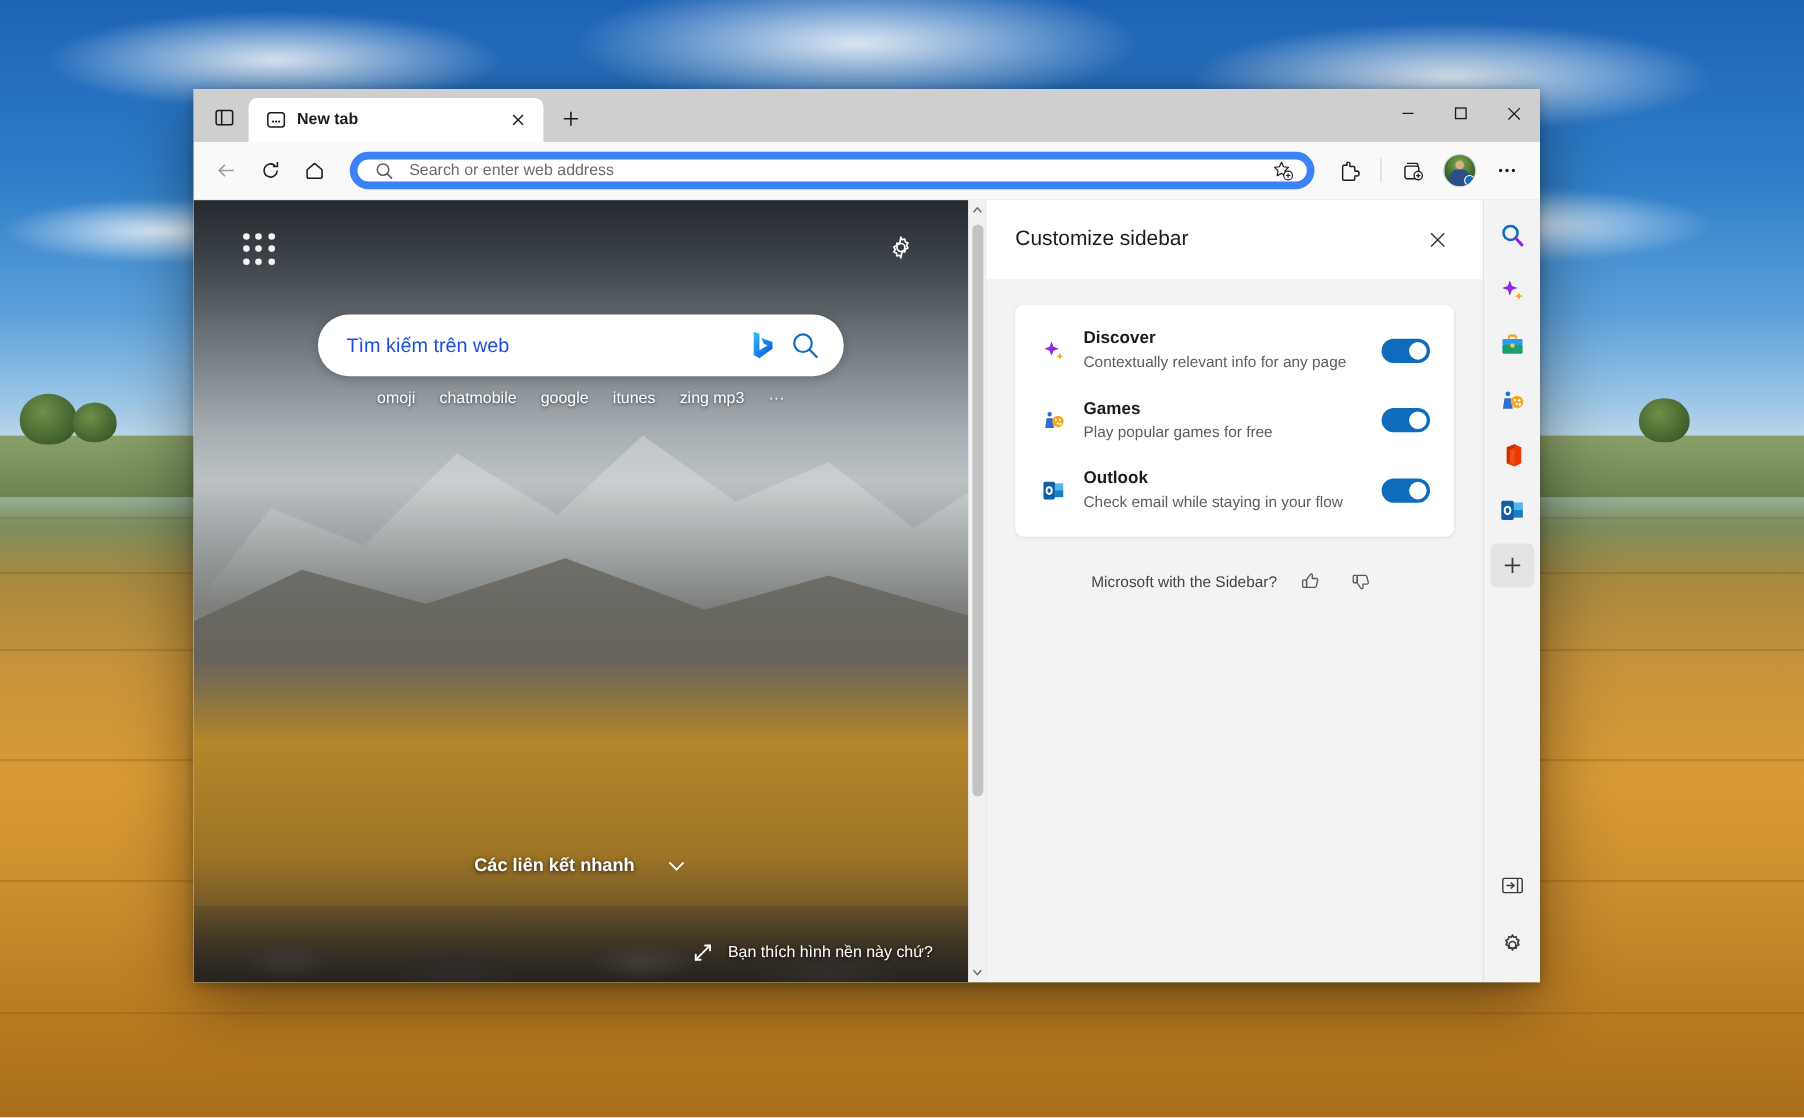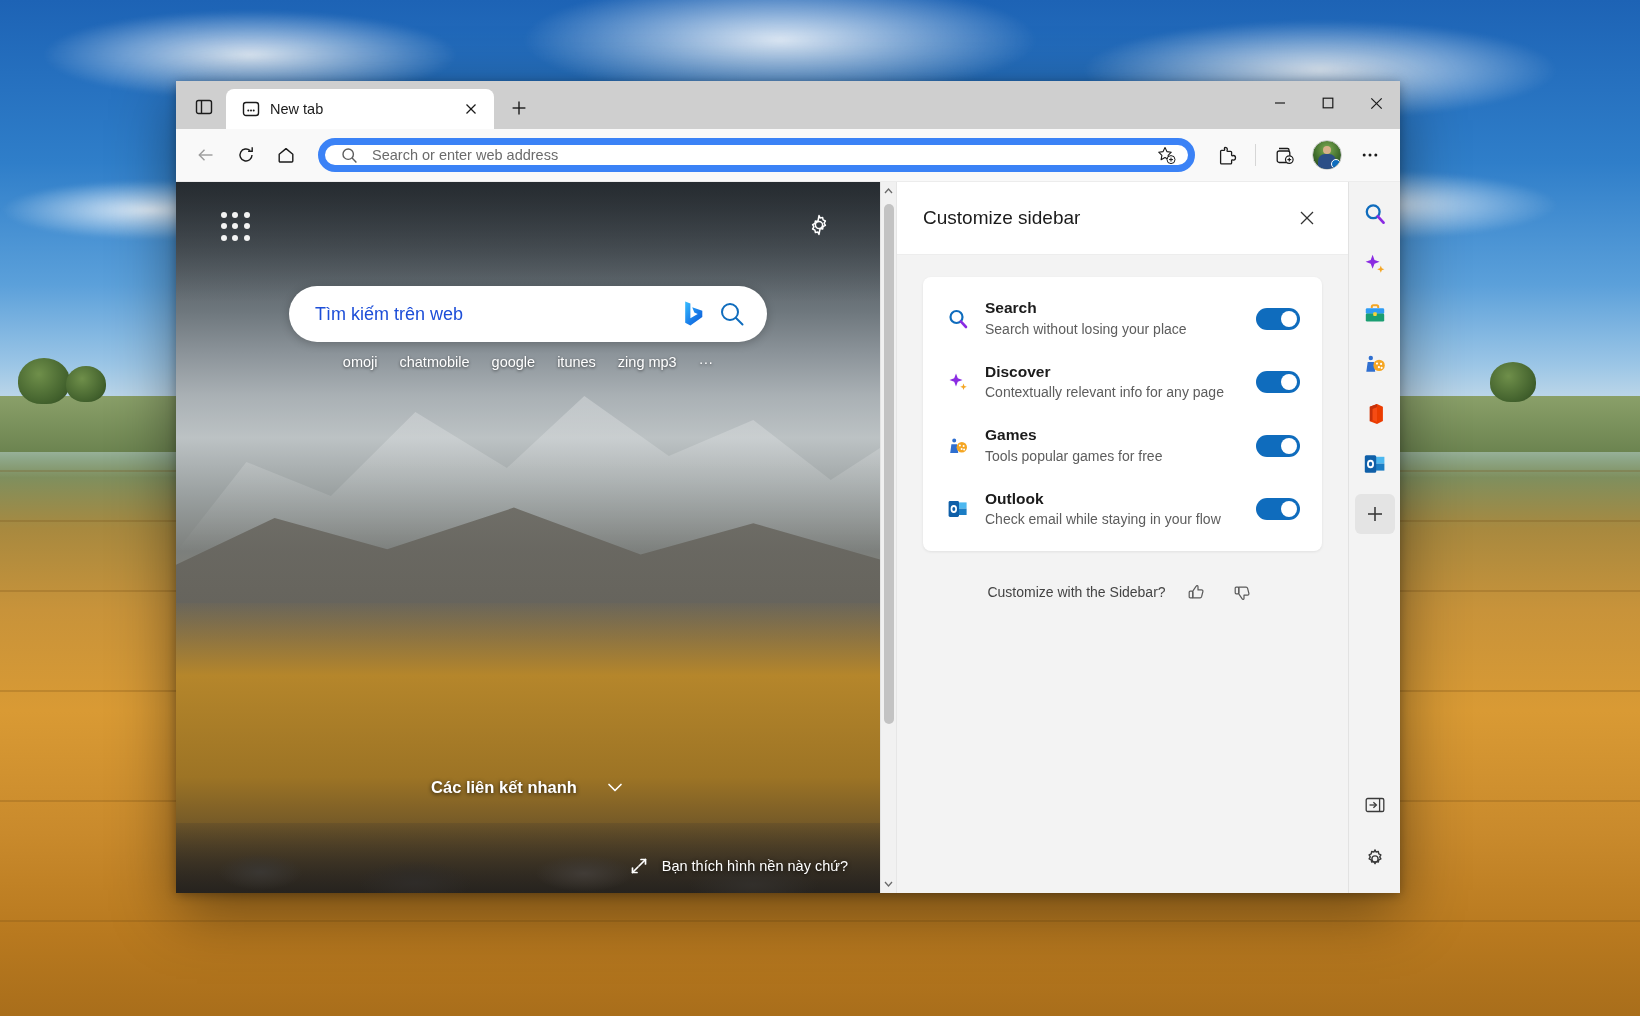--- a/index.html
+++ b/index.html
@@ -47,21 +47,21 @@
     height:48px;background:#cfcfcf;display:flex;align-items:flex-end;
     position:relative;flex:none;
   }
   .tabsearch{
     width:44px;height:40px;margin-left:6px;margin-bottom:2px;
     display:flex;align-items:center;justify-content:center;border-radius:5px;
   }
   .tab{
     height:40px;width:268px;background:#ffffff;border-radius:8px 8px 0 0;
     display:flex;align-items:center;gap:10px;padding:0 10px 0 16px;
-    box-sizing:border-box;margin-bottom:0;position:relative;
+    box-sizing:border-box;margin-bottom:0;position:relative;font-weight:bold;
   }
   .tab .tabicon{width:18px;height:18px;flex:none;}
   .tab .tabtitle{
     font-size:14.5px;color:#1b1b1b;flex:1;white-space:nowrap;overflow:hidden;
     text-overflow:ellipsis;
   }
   .tabclose{width:26px;height:26px;display:flex;align-items:center;justify-content:center;border-radius:4px;flex:none;}
   .newtabbtn{
     width:34px;height:34px;margin-left:8px;margin-bottom:4px;border-radius:5px;
     display:flex;align-items:center;justify-content:center;
@@ -464,35 +464,20 @@
           <svg width="16" height="16" viewBox="0 0 16 16">
             <line x1="2" y1="2" x2="14" y2="14" stroke="#333" stroke-width="1.3"></line>
             <line x1="14" y1="2" x2="2" y2="14" stroke="#333" stroke-width="1.3"></line>
           </svg>
         </span>
       </div>
 
       <div class="panel-body">
         <div class="card">
 
-          <div class="row">
-            <span class="rowicon">
-              <svg width="22" height="22" viewBox="0 0 22 22">
-                <circle cx="9.5" cy="9" r="6" fill="none" stroke="#0f6cbd" stroke-width="2.2"></circle>
-                <line x1="13.8" y1="13.4" x2="19" y2="19" stroke="#8a2be2" stroke-width="2.6" stroke-linecap="round"></line>
-              </svg>
-            </span>
-            <span class="rowtext">
-              <span class="rowtitle" style="display:block">Search</span>
-              <span class="rowdesc" style="display:block">Search without losing your place</span>
-            </span>
-            <span class="toggle">
-                <i></i>
-              </span>
-          </div>
 
           <div class="row">
             <span class="rowicon">
               <svg width="22" height="22" viewBox="0 0 22 22">
                 <path d="M9 2.5 10.8 7.2 15.5 9 10.8 10.8 9 15.5 7.2 10.8 2.5 9 7.2 7.2z" fill="#8a2be2"></path>
                 <path d="M16.5 12.5 17.4 14.9 19.8 15.8 17.4 16.7 16.5 19.1 15.6 16.7 13.2 15.8 15.6 14.9z" fill="#f5a623"></path>
               </svg>
             </span>
             <span class="rowtext">
               <span class="rowtitle" style="display:block">Discover</span>
@@ -510,21 +495,21 @@
                 <path d="M7.2 3.6a2 2 0 1 1 0 4 2 2 0 0 1 0-4zM4.4 9.2h5.6l1.2 8.8H3.2z" fill="#2f6fd0"></path>
                 <circle cx="14.8" cy="12.2" r="5.2" fill="#f5a623"></circle>
                 <circle cx="12.9" cy="10.6" r="1" fill="#fff"></circle>
                 <circle cx="16.6" cy="10.9" r="1" fill="#fff"></circle>
                 <circle cx="14.6" cy="13.9" r="1" fill="#fff"></circle>
                 <circle cx="17.1" cy="14.4" r="1" fill="#fff"></circle>
               </svg>
             </span>
             <span class="rowtext">
               <span class="rowtitle" style="display:block">Games</span>
-              <span class="rowdesc" style="display:block">Tools popular games for free</span>
+              <span class="rowdesc" style="display:block">Play popular games for free</span>
             </span>
             <span class="toggle">
                 <i></i>
               </span>
           </div>
 
 
           <div class="row">
             <span class="rowicon">
               <svg width="22" height="22" viewBox="0 0 22 22">
@@ -540,21 +525,21 @@
               <span class="rowdesc" style="display:block">Check email while staying in your flow</span>
             </span>
             <span class="toggle">
                 <i></i>
               </span>
           </div>
 
         </div>
 
         <div class="feedback">
-          <span class="fbtext">Customize with the Sidebar?</span>
+          <span class="fbtext">Microsoft with the Sidebar?</span>
           <span class="fbbtn">
             <svg width="19" height="19" viewBox="0 0 19 19">
               <path d="M5.8 8.2 9.2 3.1c.5-.8 1.8-.5 1.8.5v3.3h3.6c.9 0 1.5.8 1.3 1.6l-1.3 5.2c-.2.7-.8 1.2-1.5 1.2H5.8z" fill="none" stroke="#5a5a5a" stroke-width="1.2" stroke-linejoin="round"></path>
               <rect x="2.2" y="8.2" width="3.6" height="6.7" rx="1" fill="none" stroke="#5a5a5a" stroke-width="1.2"></rect>
             </svg>
           </span>
           <span class="fbbtn">
             <svg width="19" height="19" viewBox="0 0 19 19">
               <path d="M5.8 10.8 9.2 15.9c.5.8 1.8.5 1.8-.5v-3.3h3.6c.9 0 1.5-.8 1.3-1.6L14.6 5.3c-.2-.7-.8-1.2-1.5-1.2H5.8z" fill="none" stroke="#5a5a5a" stroke-width="1.2" stroke-linejoin="round"></path>
               <rect x="2.2" y="4.1" width="3.6" height="6.7" rx="1" fill="none" stroke="#5a5a5a" stroke-width="1.2"></rect>

